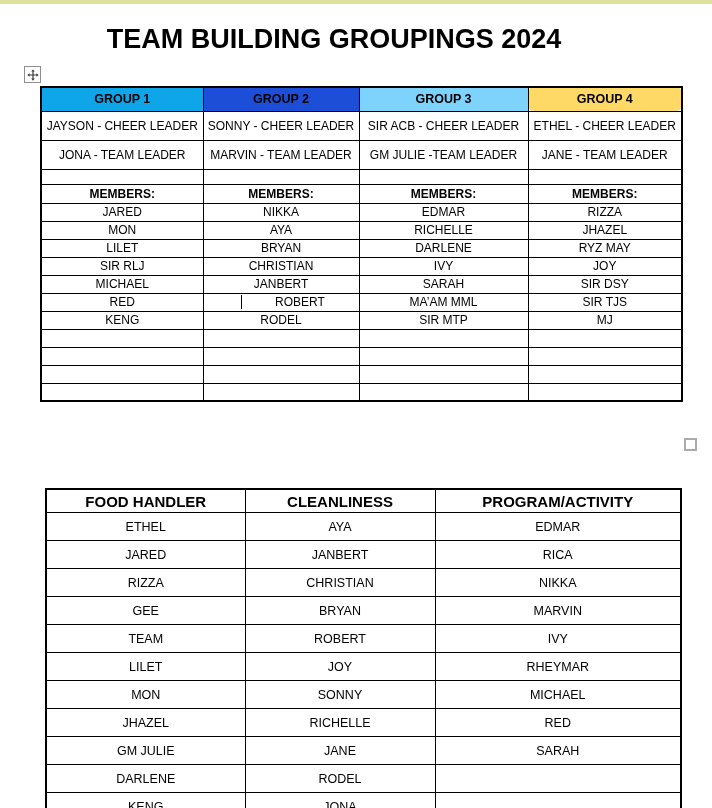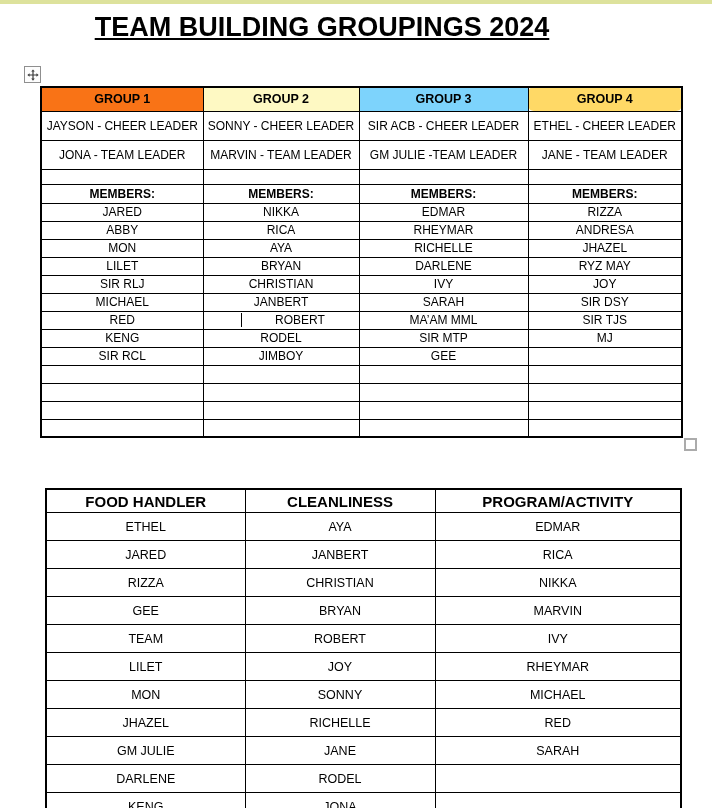--- a/index.html
+++ b/index.html
@@ -2,22 +2,22 @@
 <html><head>
 <meta charset="utf-8">
 <style>
   html,body{margin:0;padding:0;}
   body{
     width:712px;height:808px;background:#ffffff;position:relative;
     font-family:"Liberation Sans",sans-serif;color:#000;overflow:hidden;
   }
   .top-strip{position:absolute;top:0;left:0;width:712px;height:4px;}
   .title{
-    position:absolute;top:12px;left:0;width:644px;margin:0;
-    text-align:center;font-size:27px;font-weight:bold;color:#000;text-decoration:underline;
+    position:absolute;top:12px;left:0;width:644px;margin:12px;
+    text-align:center;font-size:27px;font-weight:bold;color:#000;
   }
   .move-handle{
     position:absolute;left:24px;top:66px;width:15px;height:15px;
     border:1px solid #8f8f8f;background:#fdfdfd;
     display:flex;align-items:center;justify-content:center;box-sizing:content-box;
   }
   .resize-handle{
     position:absolute;left:684px;top:438px;width:9px;height:9px;
     border:2px solid #ababab;background:#ffffff;
   }
@@ -69,22 +69,22 @@
 
 <table class="t1">
   <colgroup>
     <col style="width:162px">
       <col style="width:156px">
       <col style="width:169px">
       <col style="width:154px">
   </colgroup>
   <tbody>
     <tr class="hdr">
-      <th style="background-color: #f97316;">GROUP 1</th>
-      <th style="background-color: #fef9c3;">GROUP 2</th>
+      <th style="background-color: #0ea5e9;">GROUP 1</th>
+      <th style="background-color: #1d4ed8;">GROUP 2</th>
       <th style="background-color: #7dd3fc;">GROUP 3</th>
       <th style="background-color: rgb(255, 217, 102); border-radius: 6px;">GROUP 4</th>
     </tr>
     <tr class="leader">
       <td>JAYSON - CHEER LEADER</td>
       <td>SONNY - CHEER LEADER</td>
       <td>SIR ACB - CHEER LEADER</td>
       <td>ETHEL - CHEER LEADER</td>
     </tr>
     <tr class="leader">
@@ -105,26 +105,20 @@
       <td>MEMBERS:</td>
       <td>MEMBERS:</td>
     </tr>
   </tbody>
   <tbody id="t1-member-rows">
       <tr class="mrow">
         <td>JARED</td>
         <td>NIKKA</td>
         <td>EDMAR</td>
         <td>RIZZA</td>
-      </tr>
-      <tr class="mrow">
-        <td>ABBY</td>
-        <td>RICA</td>
-        <td>RHEYMAR</td>
-        <td>ANDRESA</td>
       </tr>
       <tr class="mrow">
         <td>MON</td>
         <td>AYA</td>
         <td>RICHELLE</td>
         <td>JHAZEL</td>
       </tr>
       <tr class="mrow">
         <td>LILET</td>
         <td>BRYAN</td>
@@ -152,26 +146,20 @@
           </div>
         </td>
         <td>MA’AM MML</td>
         <td>SIR TJS</td>
       </tr>
       <tr class="mrow">
         <td>KENG</td>
         <td>RODEL</td>
         <td>SIR MTP</td>
         <td>MJ</td>
-      </tr>
-      <tr class="mrow">
-        <td>SIR RCL</td>
-        <td>JIMBOY</td>
-        <td>GEE</td>
-        <td></td>
       </tr>
       <tr class="mrow">
         <td></td>
         <td></td>
         <td></td>
         <td></td>
       </tr>
       <tr class="mrow">
         <td></td>
         <td></td>

